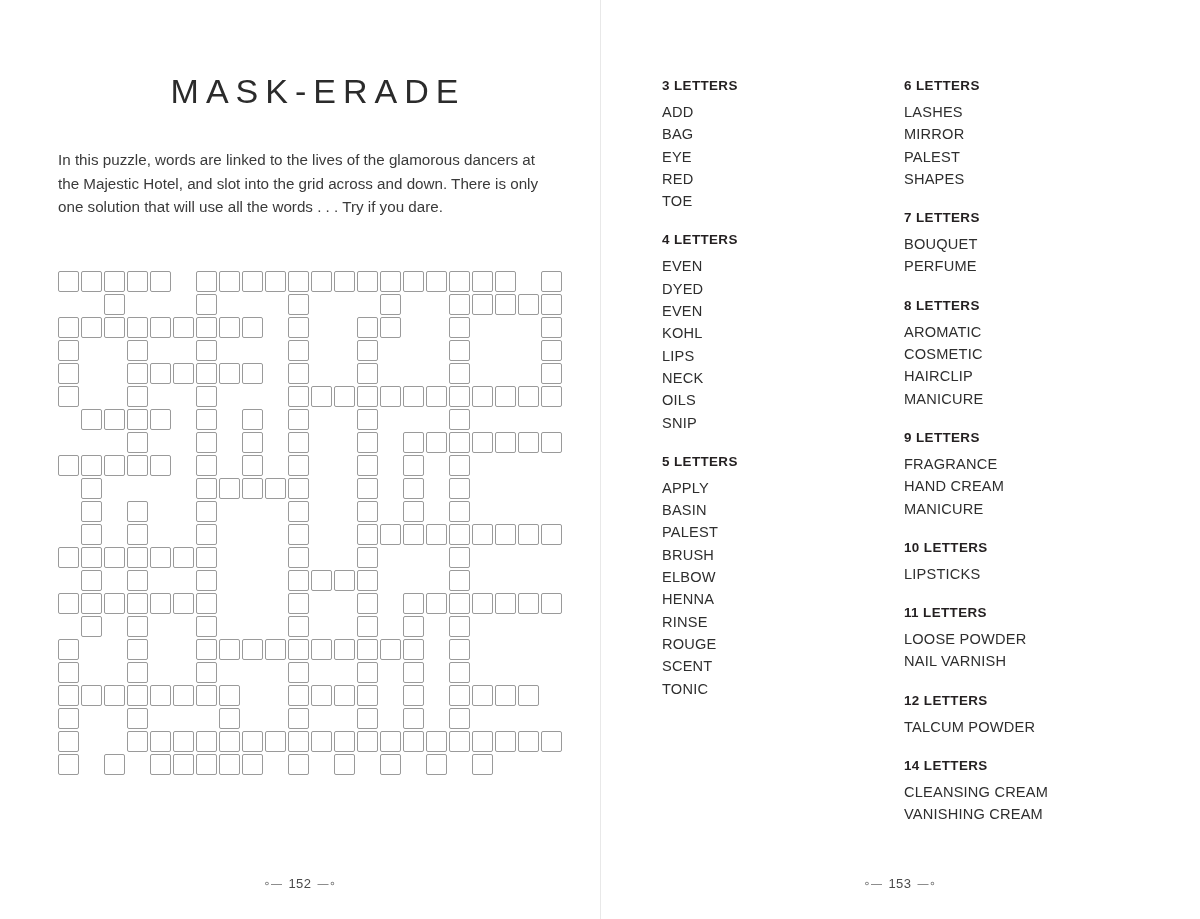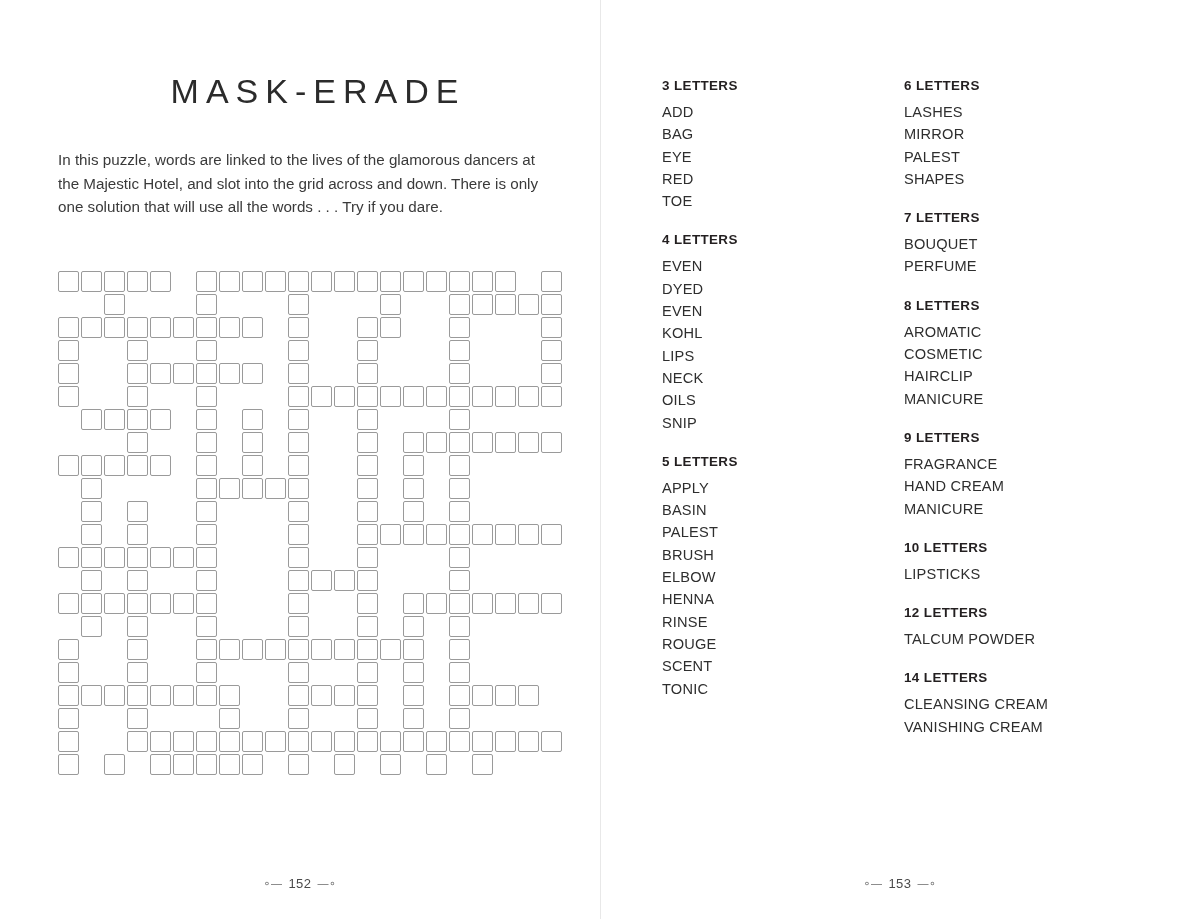--- a/index.html
+++ b/index.html
@@ -447,20 +447,25 @@
           <div class="group-heading">9 LETTERS</div>
           <div class="word">FRAGRANCE</div>
           <div class="word">HAND CREAM</div>
           <div class="word">MANICURE</div>
         </div>
         <div class="group">
           <div class="group-heading">10 LETTERS</div>
           <div class="word">LIPSTICKS</div>
         </div>
         <div class="group">
+          <div class="group-heading">11 LETTERS</div>
+          <div class="word">LOOSE POWDER</div>
+          <div class="word">NAIL VARNISH</div>
+        </div>
+        <div class="group">
           <div class="group-heading">12 LETTERS</div>
           <div class="word">TALCUM POWDER</div>
         </div>
         <div class="group">
           <div class="group-heading">14 LETTERS</div>
           <div class="word">CLEANSING CREAM</div>
           <div class="word">VANISHING CREAM</div>
         </div>
       </div>
   </div>

